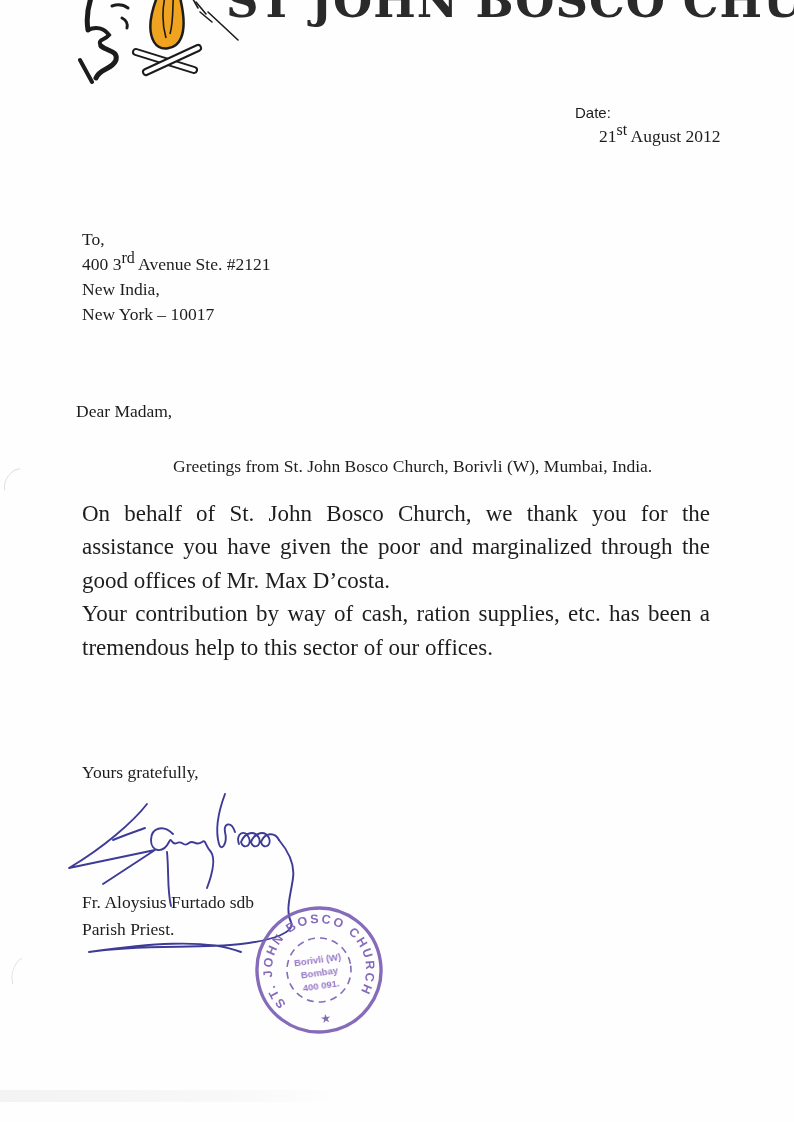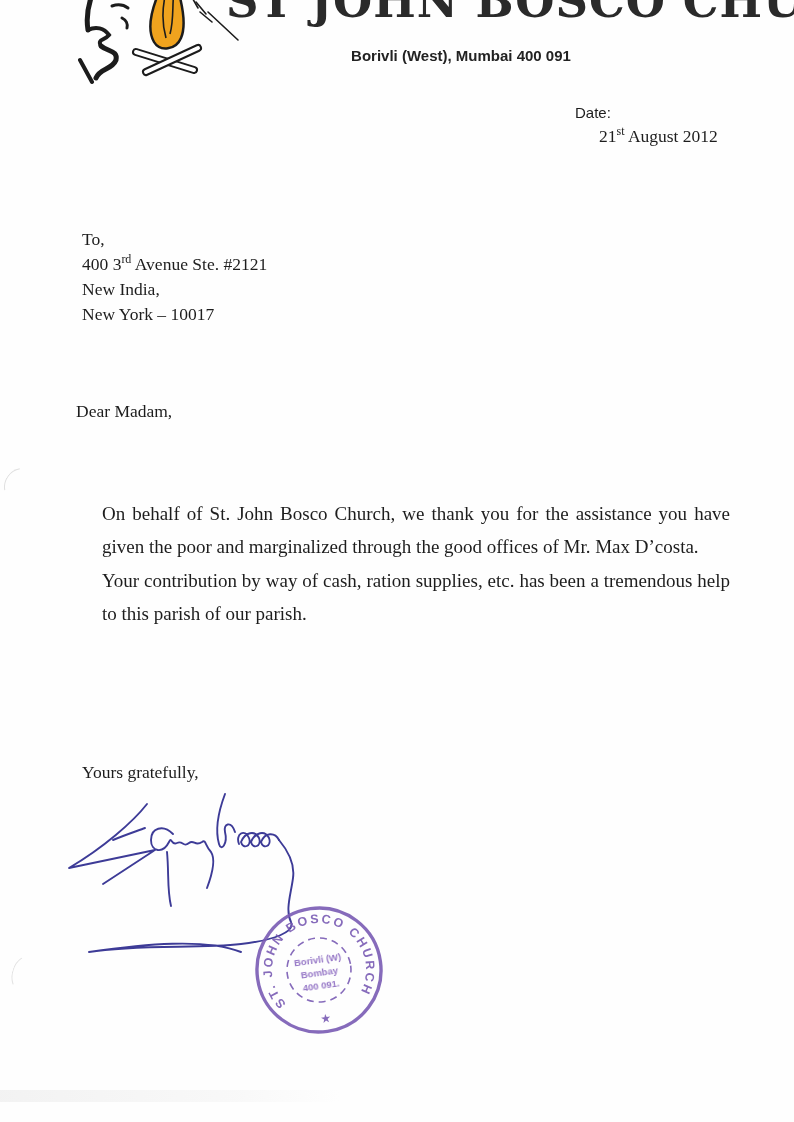--- a/index.html
+++ b/index.html
@@ -31,41 +31,40 @@
   
   .date-label{
     position:absolute; left:575px; top:104px;
     font-family:"Liberation Sans", sans-serif;
     font-weight:normal; font-size:15px; color:#1d1d1d;
   }
   .date-value{
     position:absolute; left:599px; top:126px;
     font-size:17.5px; color:#1d1d1d;
   }
-  sup{font-size:12px; line-height:0;}
+  sup{font-size:16px; line-height:0;}
   
   .recipient{
     position:absolute; left:82px; top:227px;
     font-size:17.5px; line-height:25px; color:#1d1d1d;
   }
   
   .salutation{
     position:absolute; left:76px; top:401px;
     font-size:17.5px; color:#1d1d1d;
   }
   .greeting{
     position:absolute; left:82px; top:456px; width:632px;
     font-size:17.5px; color:#1d1d1d;
     text-indent:91px;
   }
   .body-copy{
     position:absolute; left:82px; top:497px; width:628px;
-    font-size:19px; line-height:33.4px; color:#1d1d1d;
+    font-size:23px; line-height:33.4px; color:#1d1d1d;
     text-align:justify;
-    margin-left:20px;
   }
   .body-copy p{margin:0;}
   
   .valediction{
     position:absolute; left:82px; top:762px;
     font-size:17.5px; color:#1d1d1d;
   }
   .signature-svg{position:absolute; left:55px; top:786px;}
   .signatory{
     position:absolute; left:82px; top:889px;
@@ -123,54 +122,58 @@
       <path d="M112 4 L 120 18"></path>
       <path d="M118 12 L 128 24"></path>
       <path d="M122 22 L 134 32"></path>
       <path d="M114 0 L 118 8"></path>
       <path d="M130 22 L 160 50"></path>
     </g>
   </svg>
 
   <div class="church-title">ST JOHN BOSCO CHURCH</div>
 
-  <div class="letterhead-sub">Borivli  (West), Mumbai 400 091</div>
 
   <div class="date-label">Date:</div>
   <div class="date-value"><span>21</span><sup>st</sup><span> August 2012</span></div>
 
   <div class="recipient">
     <div>To,</div>
     <div><span>400 3</span><sup>rd</sup><span> Avenue Ste.  #2121</span></div>
     <div>New India,</div>
     <div>New York – 10017</div>
   </div>
 
   <div class="salutation">Dear Madam,</div>
 
+  <div class="greeting">Greetings from St. John Bosco Church, Borivli (W), Mumbai, India.</div>
 
   <div class="body-copy">
     <p>On behalf of St. John Bosco Church, we thank you for the assistance you have given the poor and marginalized through the good offices of Mr.  Max D’costa.</p>
-    <p>Your contribution by way of cash, ration supplies, etc. has been a tremendous help to this parish of our parish.</p>
+    <p>Your contribution by way of cash, ration supplies, etc. has been a tremendous help to this sector of our offices.</p>
   </div>
 
   <div class="valediction">Yours gratefully,</div>
 
   <svg class="signature-svg" width="260" height="185" viewBox="0 0 260 185">
     <g fill="none" stroke="#3d3b97" stroke-width="1.9" stroke-linecap="round" stroke-linejoin="round">
       <path d="M92 18 C 78 36, 48 62, 14 82 L 100 64 L 48 98"></path>
       <path d="M58 54 C 70 49, 82 45, 90 42"></path>
       <path d="M118 48 C 108 38, 96 42, 96 54 C 96 66, 108 68, 114 56 C 117 50, 116 60, 122 57 C 128 54, 128 62, 134 57 C 139 53, 140 61, 147 56 C 151 53, 150 60, 156 66 C 160 72, 158 86, 152 102"></path>
       <path d="M112 66 C 114 86, 112 104, 116 120"></path>
       <path d="M170 8 C 164 24, 160 44, 164 58 C 166 66, 173 58, 170 46 C 168 38, 176 34, 180 46"></path>
       <path d="M184 58 C 180 48, 190 42, 194 52 C 197 60, 188 64, 186 56 C 190 46, 200 44, 204 52 C 207 60, 198 64, 196 56 C 200 46, 210 44, 214 52 C 217 60, 208 64, 206 56 C 210 46, 220 46, 224 54"></path>
       <path d="M224 54 C 234 66, 240 78, 238 92 C 236 108, 230 124, 236 136 C 240 146, 220 154, 186 158 C 144 163, 84 158, 34 166 C 90 158, 150 152, 186 166"></path>
     </g>
   </svg>
 
+  <div class="signatory">
+    <div>Fr. Aloysius Furtado sdb</div>
+    <div>Parish Priest.</div>
+  </div>
 
   <svg class="stamp-svg" width="134" height="134" viewBox="0 0 134 134">
     <defs>
       <path id="stampArc" d="M 29.5 95.3 A 47 47 0 1 1 104.5 95.3"></path>
     </defs>
     <g transform="rotate(-8 67 67)" opacity="0.9">
       <circle cx="67" cy="67" r="62" fill="none" stroke="#7a5cb4" stroke-width="3.4"></circle>
       <text font-family="Liberation Sans, sans-serif" font-size="12.5" font-weight="bold" letter-spacing="2.2" fill="#7a5cb4">
         <textPath href="#stampArc" startOffset="50%" text-anchor="middle">ST. JOHN BOSCO CHURCH</textPath>
       </text>

